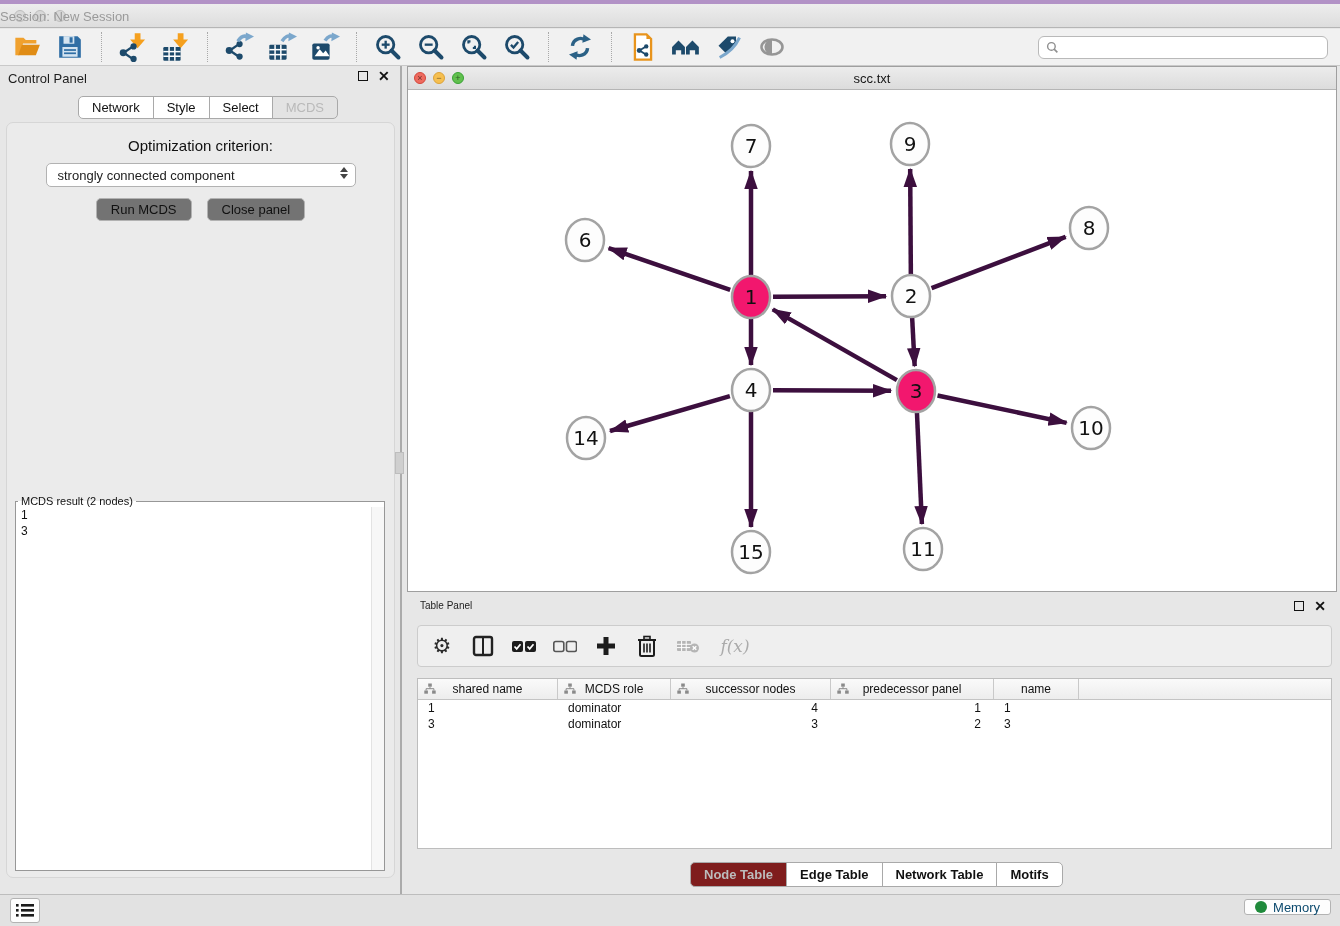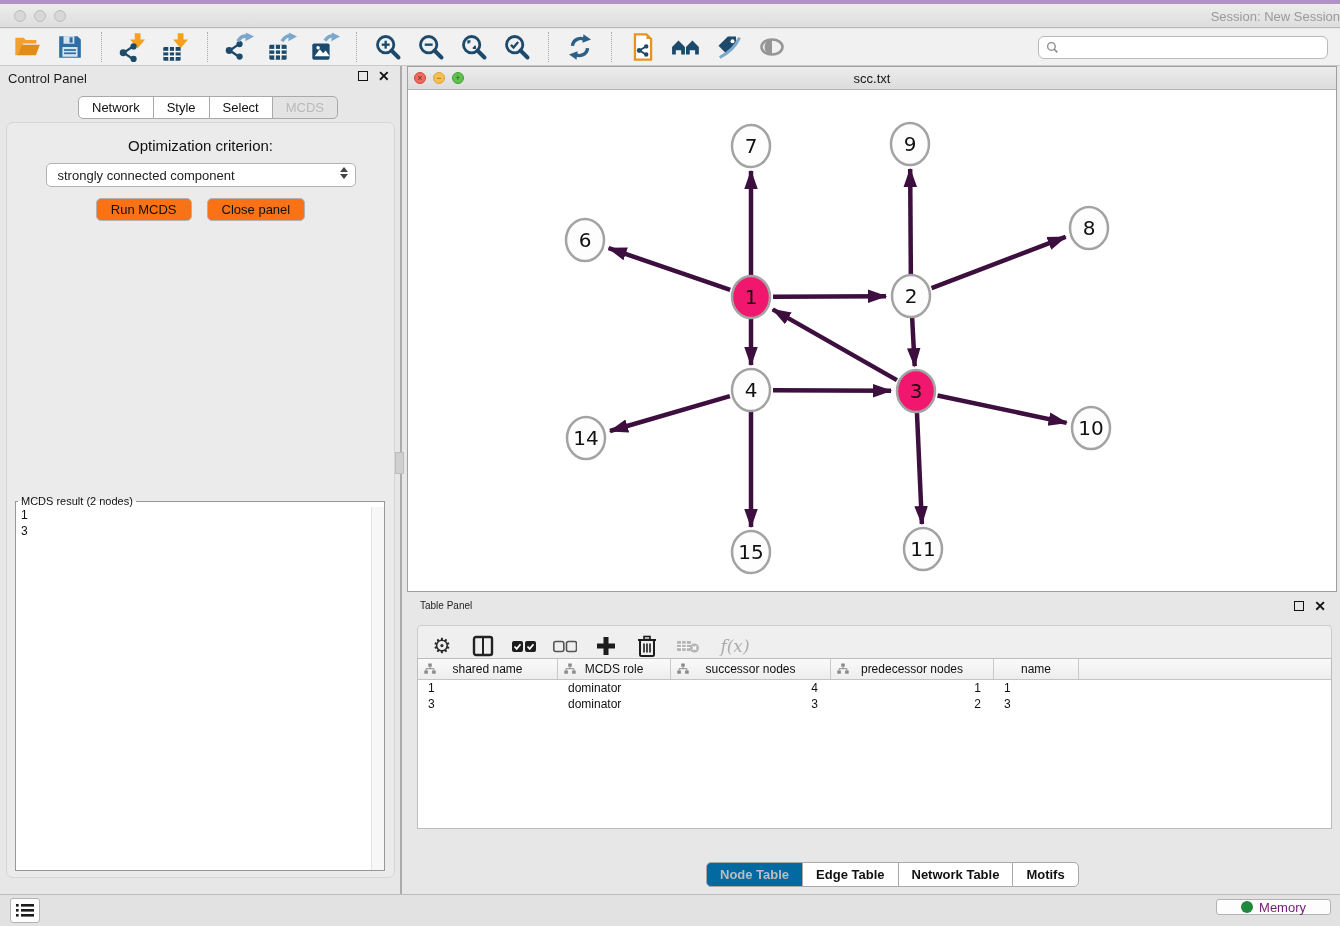--- a/index.html
+++ b/index.html
@@ -13,21 +13,21 @@
   .titlebar {
     position:absolute; left:0; top:4px; width:1340px; height:24px;
     background:linear-gradient(#ededed,#dddddd); border-bottom:1px solid #b5b5b5;
   }
   .traffic { position:absolute; top:6px; left:14px; display:flex; gap:8px; }
   .tl-dot { width:12px; height:12px; border-radius:50%; background:#d8d8d8; border:1px solid #bdbdbd;
             font-size:9px; line-height:10px; text-align:center; color:rgba(0,0,0,.55); }
   .tl-red   { background:#ee6a5e; border-color:#d3473c; }
   .tl-yellow{ background:#f6bf4f; border-color:#dba33b; }
   .tl-green { background:#61c04e; border-color:#39a335; }
-  .win-title { position:absolute; left:0; right:0; top:5px; text-align:right;
+  .win-title { position:absolute; left:0; right:0; top:5px; text-align:left;
                font-size:13px; color:#9a9a9a; }
   
   .toolbar {
     position:absolute; left:0; top:29px; width:1340px; height:37px;
     background:#f1f1f1; border-bottom:1px solid #c9c9c9;
     display:flex; align-items:center; padding:0 12px; gap:13px;
   }
   .tb-icon { width:30px; height:30px; display:inline-flex; align-items:center; justify-content:center; cursor:default; }
   .tb-sep { width:0; height:30px; border-left:1px dotted #a9a9a9; margin:0 3px; }
   .search-wrap {
@@ -59,21 +59,21 @@
     position:relative; margin:9px auto 0 auto; width:310px; height:24px; background:#fff;
     border:1px solid #b2b2b2; border-radius:5px; font-size:13px;
     display:flex; align-items:center; padding:0 24px 0 11px;
   }
   .dd-stepper { position:absolute; right:7px; top:3px; display:flex; flex-direction:column; gap:2px; }
   .dd-stepper span { width:0; height:0; border-left:4px solid transparent; border-right:4px solid transparent; }
   .dd-up { border-bottom:5px solid #444; }
   .dd-down { border-top:5px solid #444; }
   .cp-buttons { display:flex; justify-content:center; gap:15px; margin-top:11px; }
   .push-btn {
-    background:#f97316; border:1px solid #b2b2b2; border-radius:5px; font-size:13px;
+    background:#737373; border:1px solid #b2b2b2; border-radius:5px; font-size:13px;
     padding:3px 14px; color:#111; font-family:"Liberation Sans",sans-serif;
   }
   .result-box {
     position:absolute; left:8px; top:372px; width:370px; height:376px;
     border:1px solid #979797; background:#fff; margin:0; padding:0;
   }
   .result-box legend { font-size:11px; color:#111; padding:0 3px; margin-left:2px; background:transparent; }
   .result-inner { position:absolute; inset:0; background:#fff; overflow:hidden; }
   .result-line { font-size:12px; padding:1px 5px; color:#111; }
   .result-scroll { position:absolute; right:0; top:0; bottom:0; width:13px; background:#f7f7f7; border-left:1px solid #e3e3e3; }
@@ -97,44 +97,44 @@
   .tp-header { position:absolute; left:13px; top:8px; font-size:10px; color:#1d1d1d; }
   .tp-btns { right:14px; top:9px; }
   .tp-toolbar {
     position:absolute; left:10px; top:33px; width:915px; height:42px;
     background:#efefef; border:1px solid #cccccc; border-radius:4px;
     display:flex; align-items:center; padding:0 12px; gap:17px;
   }
   .tpi { display:inline-flex; align-items:center; justify-content:center; width:24px; height:24px; }
   .gear-glyph { font-family:"DejaVu Sans",sans-serif; font-size:21px; color:#2b2b2b; line-height:22px; }
   .fx-label { font-family:"DejaVu Serif",serif; font-style:italic; font-size:17px; color:#ababab;padding-left:12px; }
-  .tp-table { position:absolute; left:10px; top:66px; width:915px; height:171px; background:#fff; border:1px solid #bdbdbd; }
+  .tp-table { position:absolute; left:10px; top:86px; width:915px; height:171px; background:#fff; border:1px solid #bdbdbd; }
   .tp-head { display:flex; height:21px; background:linear-gradient(#fafafa,#ededed); border-bottom:1px solid #c4c4c4; }
   .th-cell {
     position:relative; display:flex; align-items:center; justify-content:center;
     font-size:12px; color:#111; border-right:1px solid #c9c9c9; height:100%;
   }
   .th-cell .tree-ic { position:absolute; left:6px; top:4px; }
   .tp-row { display:flex; height:16px; font-size:12px; color:#111; }
   .td { padding:1px 10px 0 10px; overflow:hidden; white-space:nowrap; }
   .td.right { text-align:right; padding-right:13px; }
   .tp-tabs { top:270px; left:283px; }
   .tp-tabs .seg-tab { font-weight:bold; padding:4px 13px; }
-  .tp-tabs .seg-tab.active { background:#0369a1; color:#bcbcbc;margin-left:16px; }
+  .tp-tabs .seg-tab.active { background:#7f1d1d; color:#bcbcbc; }
   
   .statusbar {
     position:absolute; left:0; top:894px; width:1340px; height:32px;
     background:#e2e2e2; border-top:1px solid #bdbdbd;
   }
   .sb-btn {
     position:absolute; background:#fdfdfd; border:1px solid #b3b3b3; border-radius:3px;
     display:flex; align-items:center; justify-content:center; gap:6px;
   }
   .sb-list { left:10px; top:3px; width:30px; height:25px; }
-  .sb-memory { right:9px; top:4px; height:16px; padding:0 24px; font-size:13px; color:#701a75; }
+  .sb-memory { right:9px; top:4px; height:16px; padding:0 10px; font-size:13px; color:#0c4a6e; }
   .mem-dot { width:12px; height:12px; border-radius:50%; background:#1f8a3b; }
 </style>
 </head>
 <body>
 
 <div id="app">
 
   <div class="top-strip"></div>
 
   <div class="titlebar">
@@ -507,21 +507,21 @@
         </div>
         <div class="th-cell" style="width:163px">
           <svg class="tree-ic" width="12" height="12" viewBox="0 0 12 12">
               <g fill="#8a8a8a">
                 <rect x="4.2" y="0.5" width="3.6" height="3.2"></rect>
                 <rect x="0.3" y="7.5" width="3.6" height="3.2"></rect>
                 <rect x="8.1" y="7.5" width="3.6" height="3.2"></rect>
               </g>
               <path d="M6 3.7v2M2.1 7.5V5.7h7.8v1.8" stroke="#8a8a8a" stroke-width="1" fill="none"></path>
             </svg>
-          <span>predecessor nodes</span>
+          <span>predecessor panel</span>
         </div>
         <div class="th-cell" style="width:85px">
           <span>name</span>
         </div>
       </div>
       <div class="tp-row">
         <div class="td" style="width:140px">1</div>
         <div class="td" style="width:113px">dominator</div>
         <div class="td right" style="width:160px">4</div>
         <div class="td right" style="width:163px">1</div>

